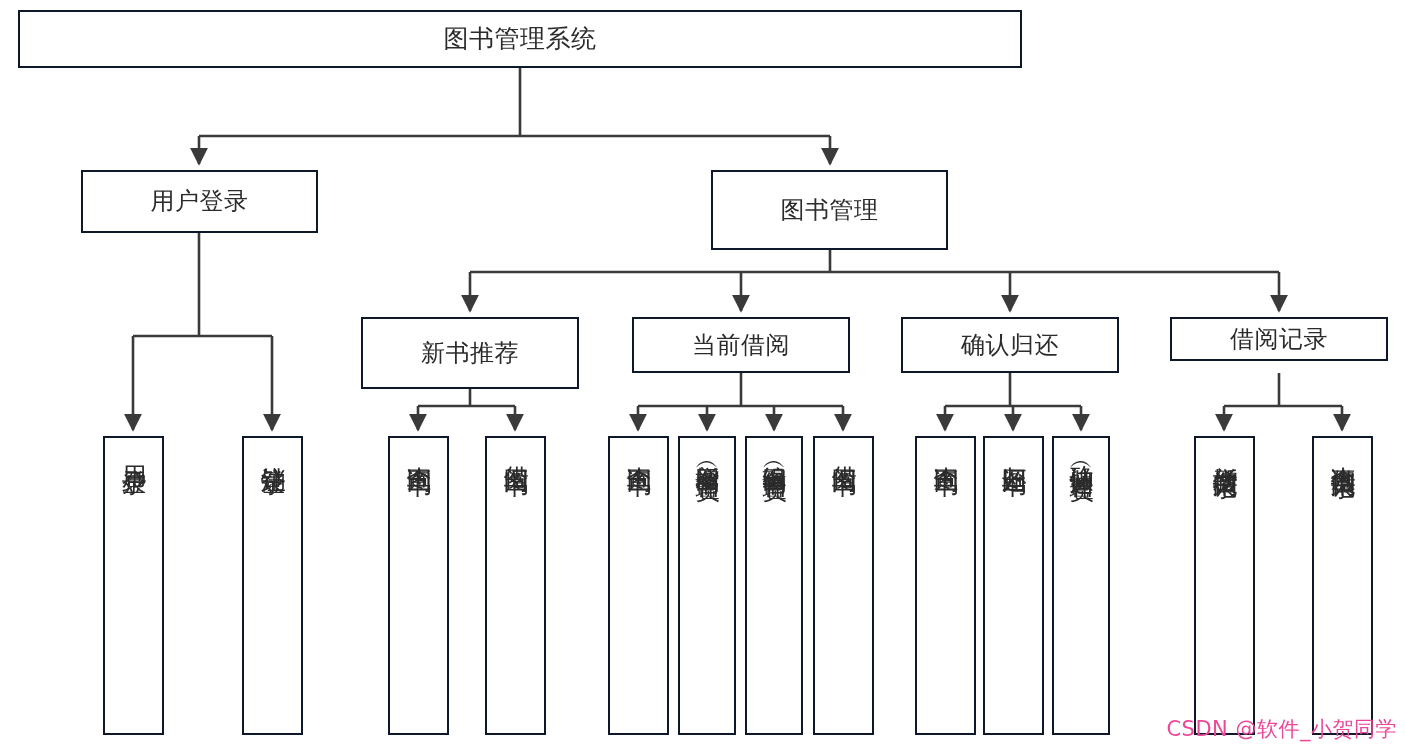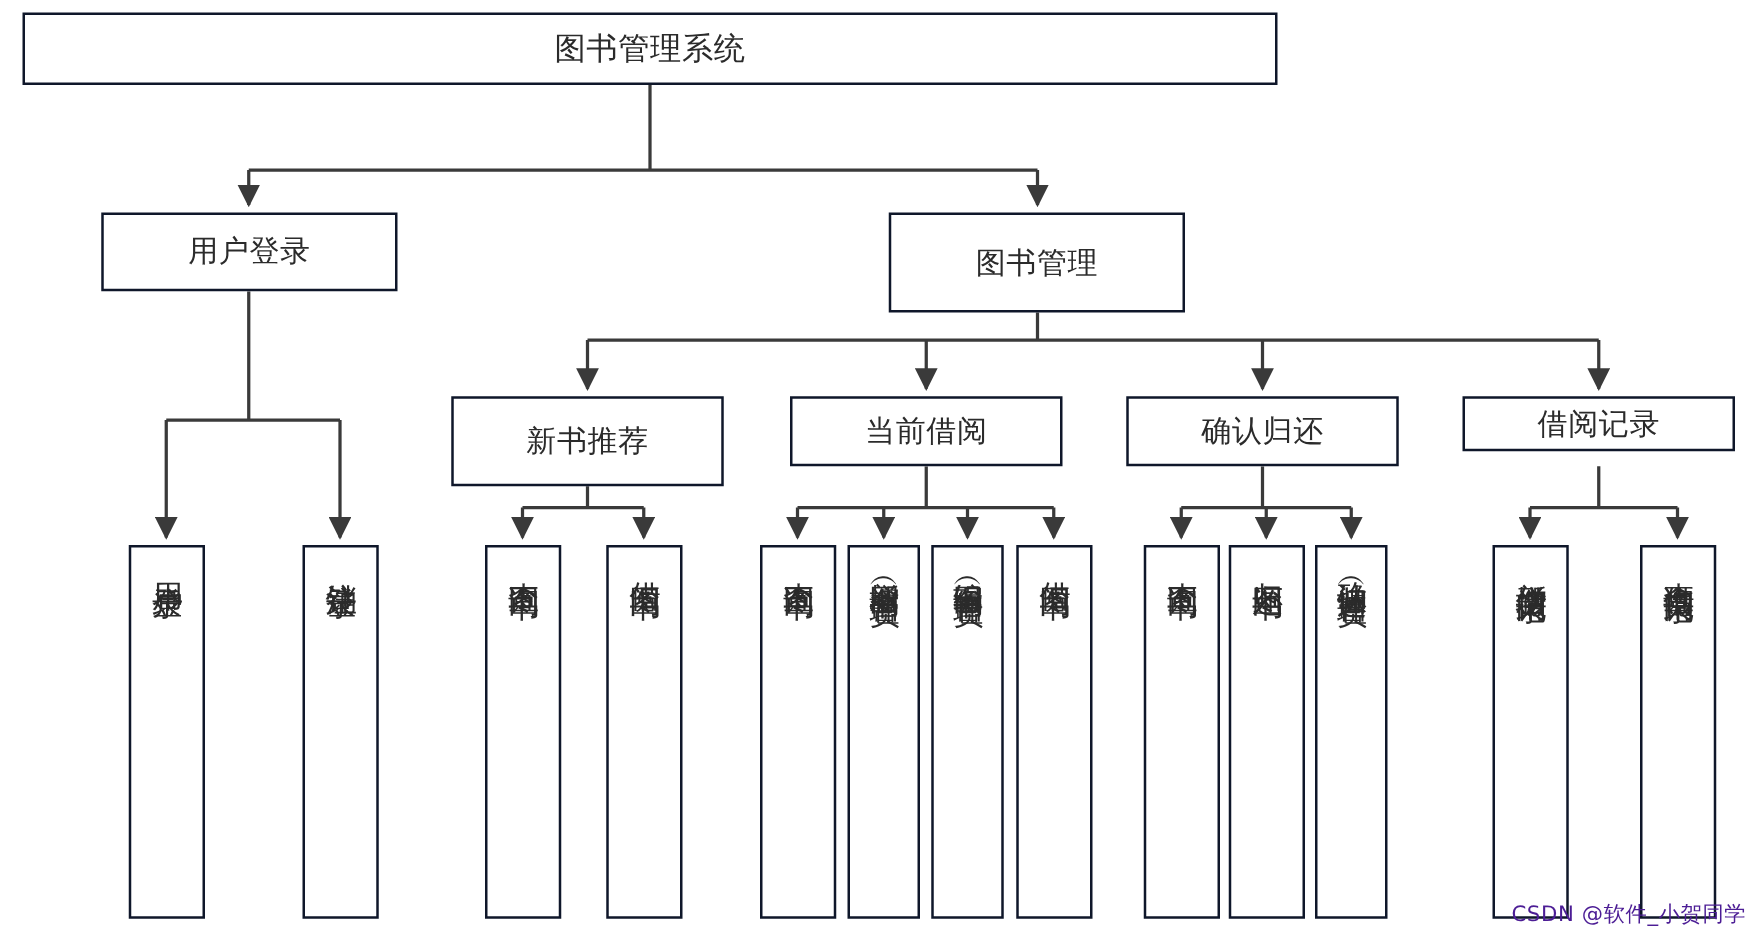--- a/index.html
+++ b/index.html
@@ -58,22 +58,22 @@
     line-height: 1.05;
     letter-spacing: 2px;
   }
   .node.vert.tall .label {
     font-size: 24px;
   }
   .watermark {
     position: absolute;
     right: 8px;
     bottom: 4px;
-    font-size: 17px;
-    color: #4c1d95;
+    font-size: 21px;
+    color: #ec4899;
     letter-spacing: 0.5px;
     white-space: nowrap;
     pointer-events: none;
   }
 </style>
 </head>
 <body>
 
 <div id="canvas">
 

